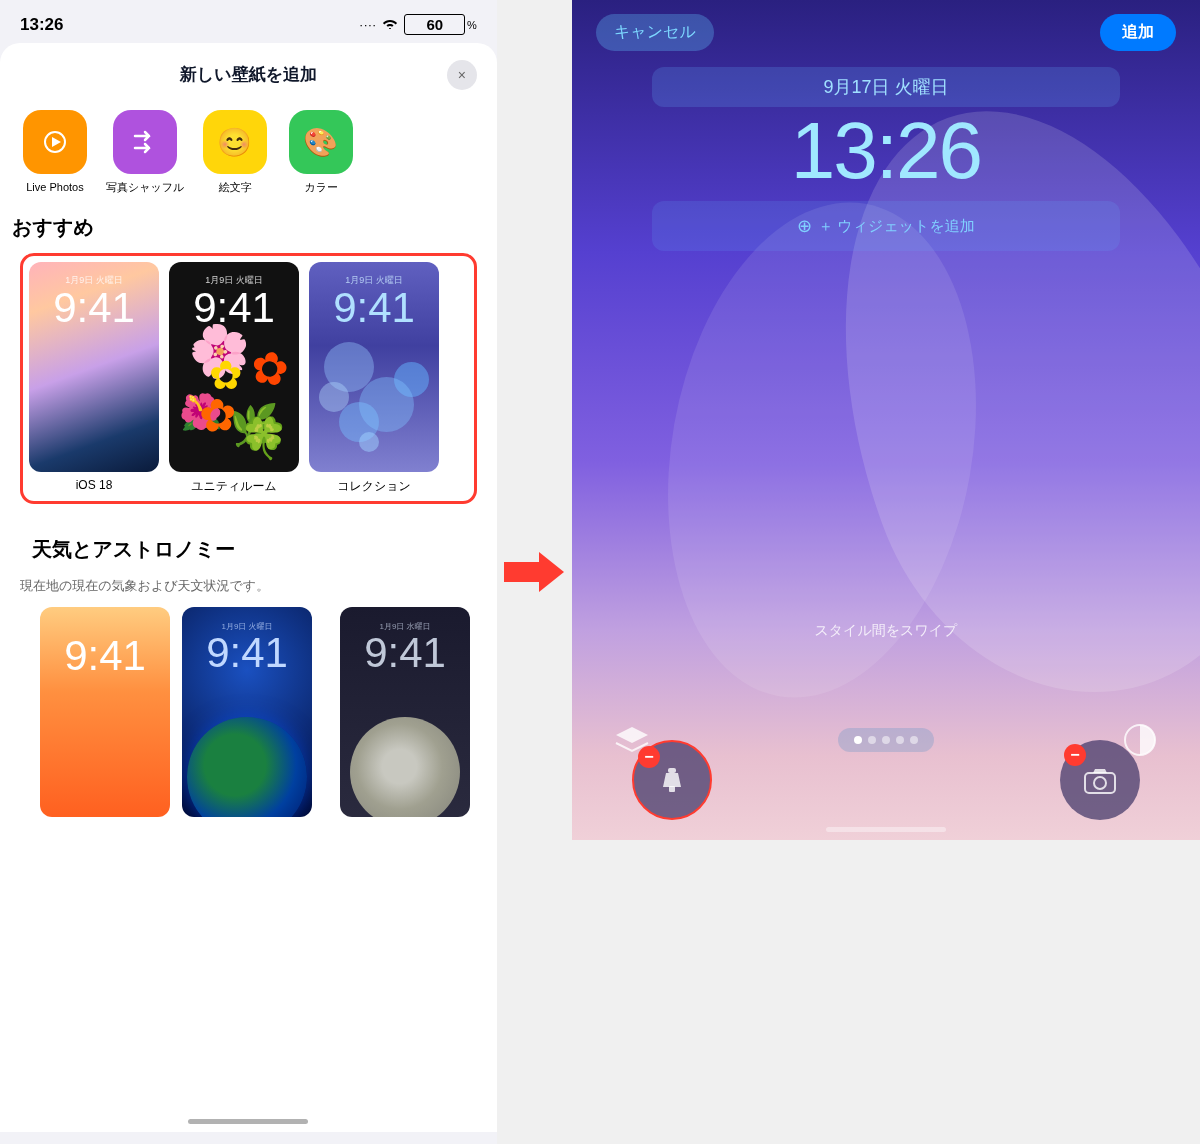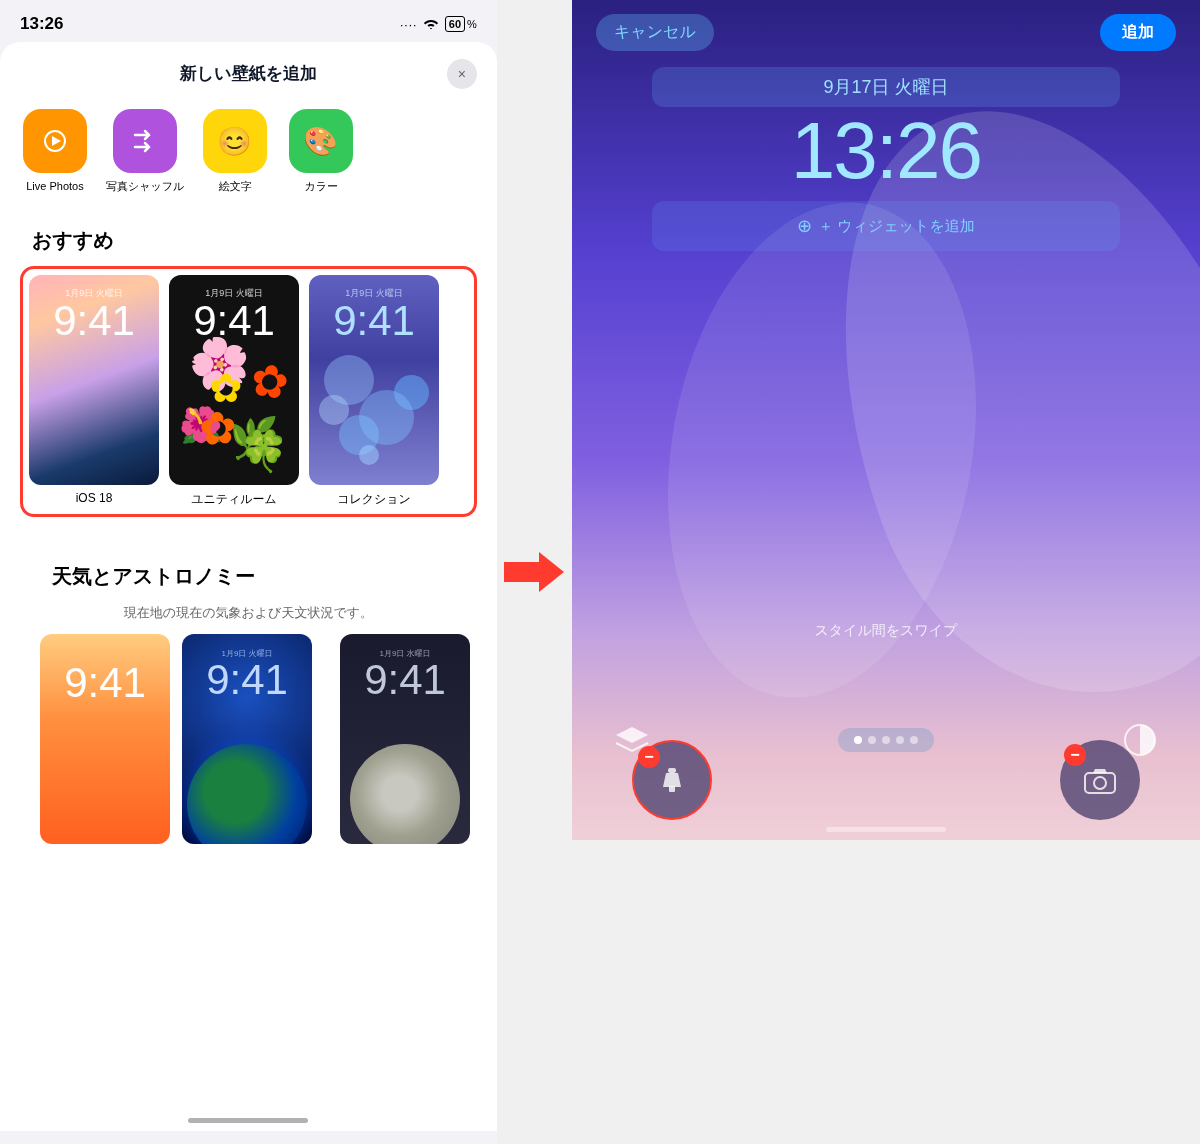--- a/index.html
+++ b/index.html
@@ -111,22 +111,21 @@
     .cat-blue { background: #007aff; }
     .cat-purple { background: #af52de; }
     .cat-orange { background: #ff9500; }
     .cat-yellow { background: #ffd60a; }
     .cat-green { background: #34c759; }
 
     .section-title {
       font-size: 20px;
       font-weight: 700;
       color: #000;
-      padding: 0 32px 12px;
-      margin-top: 14px;
+      padding: 0 12px 12px;
     }
 
     .recommended-section {
       padding: 0 0 16px;
     }
 
     .wallpaper-row {
       display: flex;
       gap: 12px;
       padding: 0 20px;
@@ -187,21 +186,20 @@
       padding-top: 6px;
     }
 
     .weather-section {
       padding: 16px 20px 0;
     }
     .weather-desc {
       font-size: 13px;
       color: #666;
       padding: 2px 0 12px;
-      text-align: center;
     }
     .red-arrow {
       width: 60px;
       height: 40px;
     }
 
     
     .right-panel {
       width: 670px;
       height: 840px;
@@ -427,21 +425,21 @@
   <div class="status-bar">
     <span class="status-time">13:26</span>
     <div class="status-icons">
       <span>····</span>
       <span>
         <svg width="16" height="12" viewBox="0 0 16 12">
             <path d="M8 3C5.2 3 2.7 4.1 0.9 6L2.3 7.4C3.8 5.9 5.8 5 8 5s4.2.9 5.7 2.4L15.1 6C13.3 4.1 10.8 3 8 3zm0 4c-1.4 0-2.6.5-3.5 1.4L5.9 9.8C6.5 9.3 7.2 9 8 9s1.5.3 2.1.8l1.4-1.4C10.6 7.5 9.4 7 8 7zm0 4c-.6 0-1 .4-1 1s.4 1 1 1 1-.4 1-1-.4-1-1-1z" fill="#000"></path>
           </svg>
       </span>
       <span style="display:flex;align-items:center;gap:2px;">
-        <span style="border:1.5px solid #000;border-radius:3px;padding:1px 3px;font-size:11px;font-weight:600;">60</span>
+        <span style="border:1.5px solid #000;border-radius:3px;padding:1px 21px;font-size:15px;font-weight:600;">60</span>
         <span style="font-size:11px;">%</span>
       </span>
     </div>
   </div>
 
   <div class="sheet-container">
     <div class="sheet-header">
       <span class="sheet-title">新しい壁紙を追加</span>
       <div class="sheet-close">×</div>
     </div>

